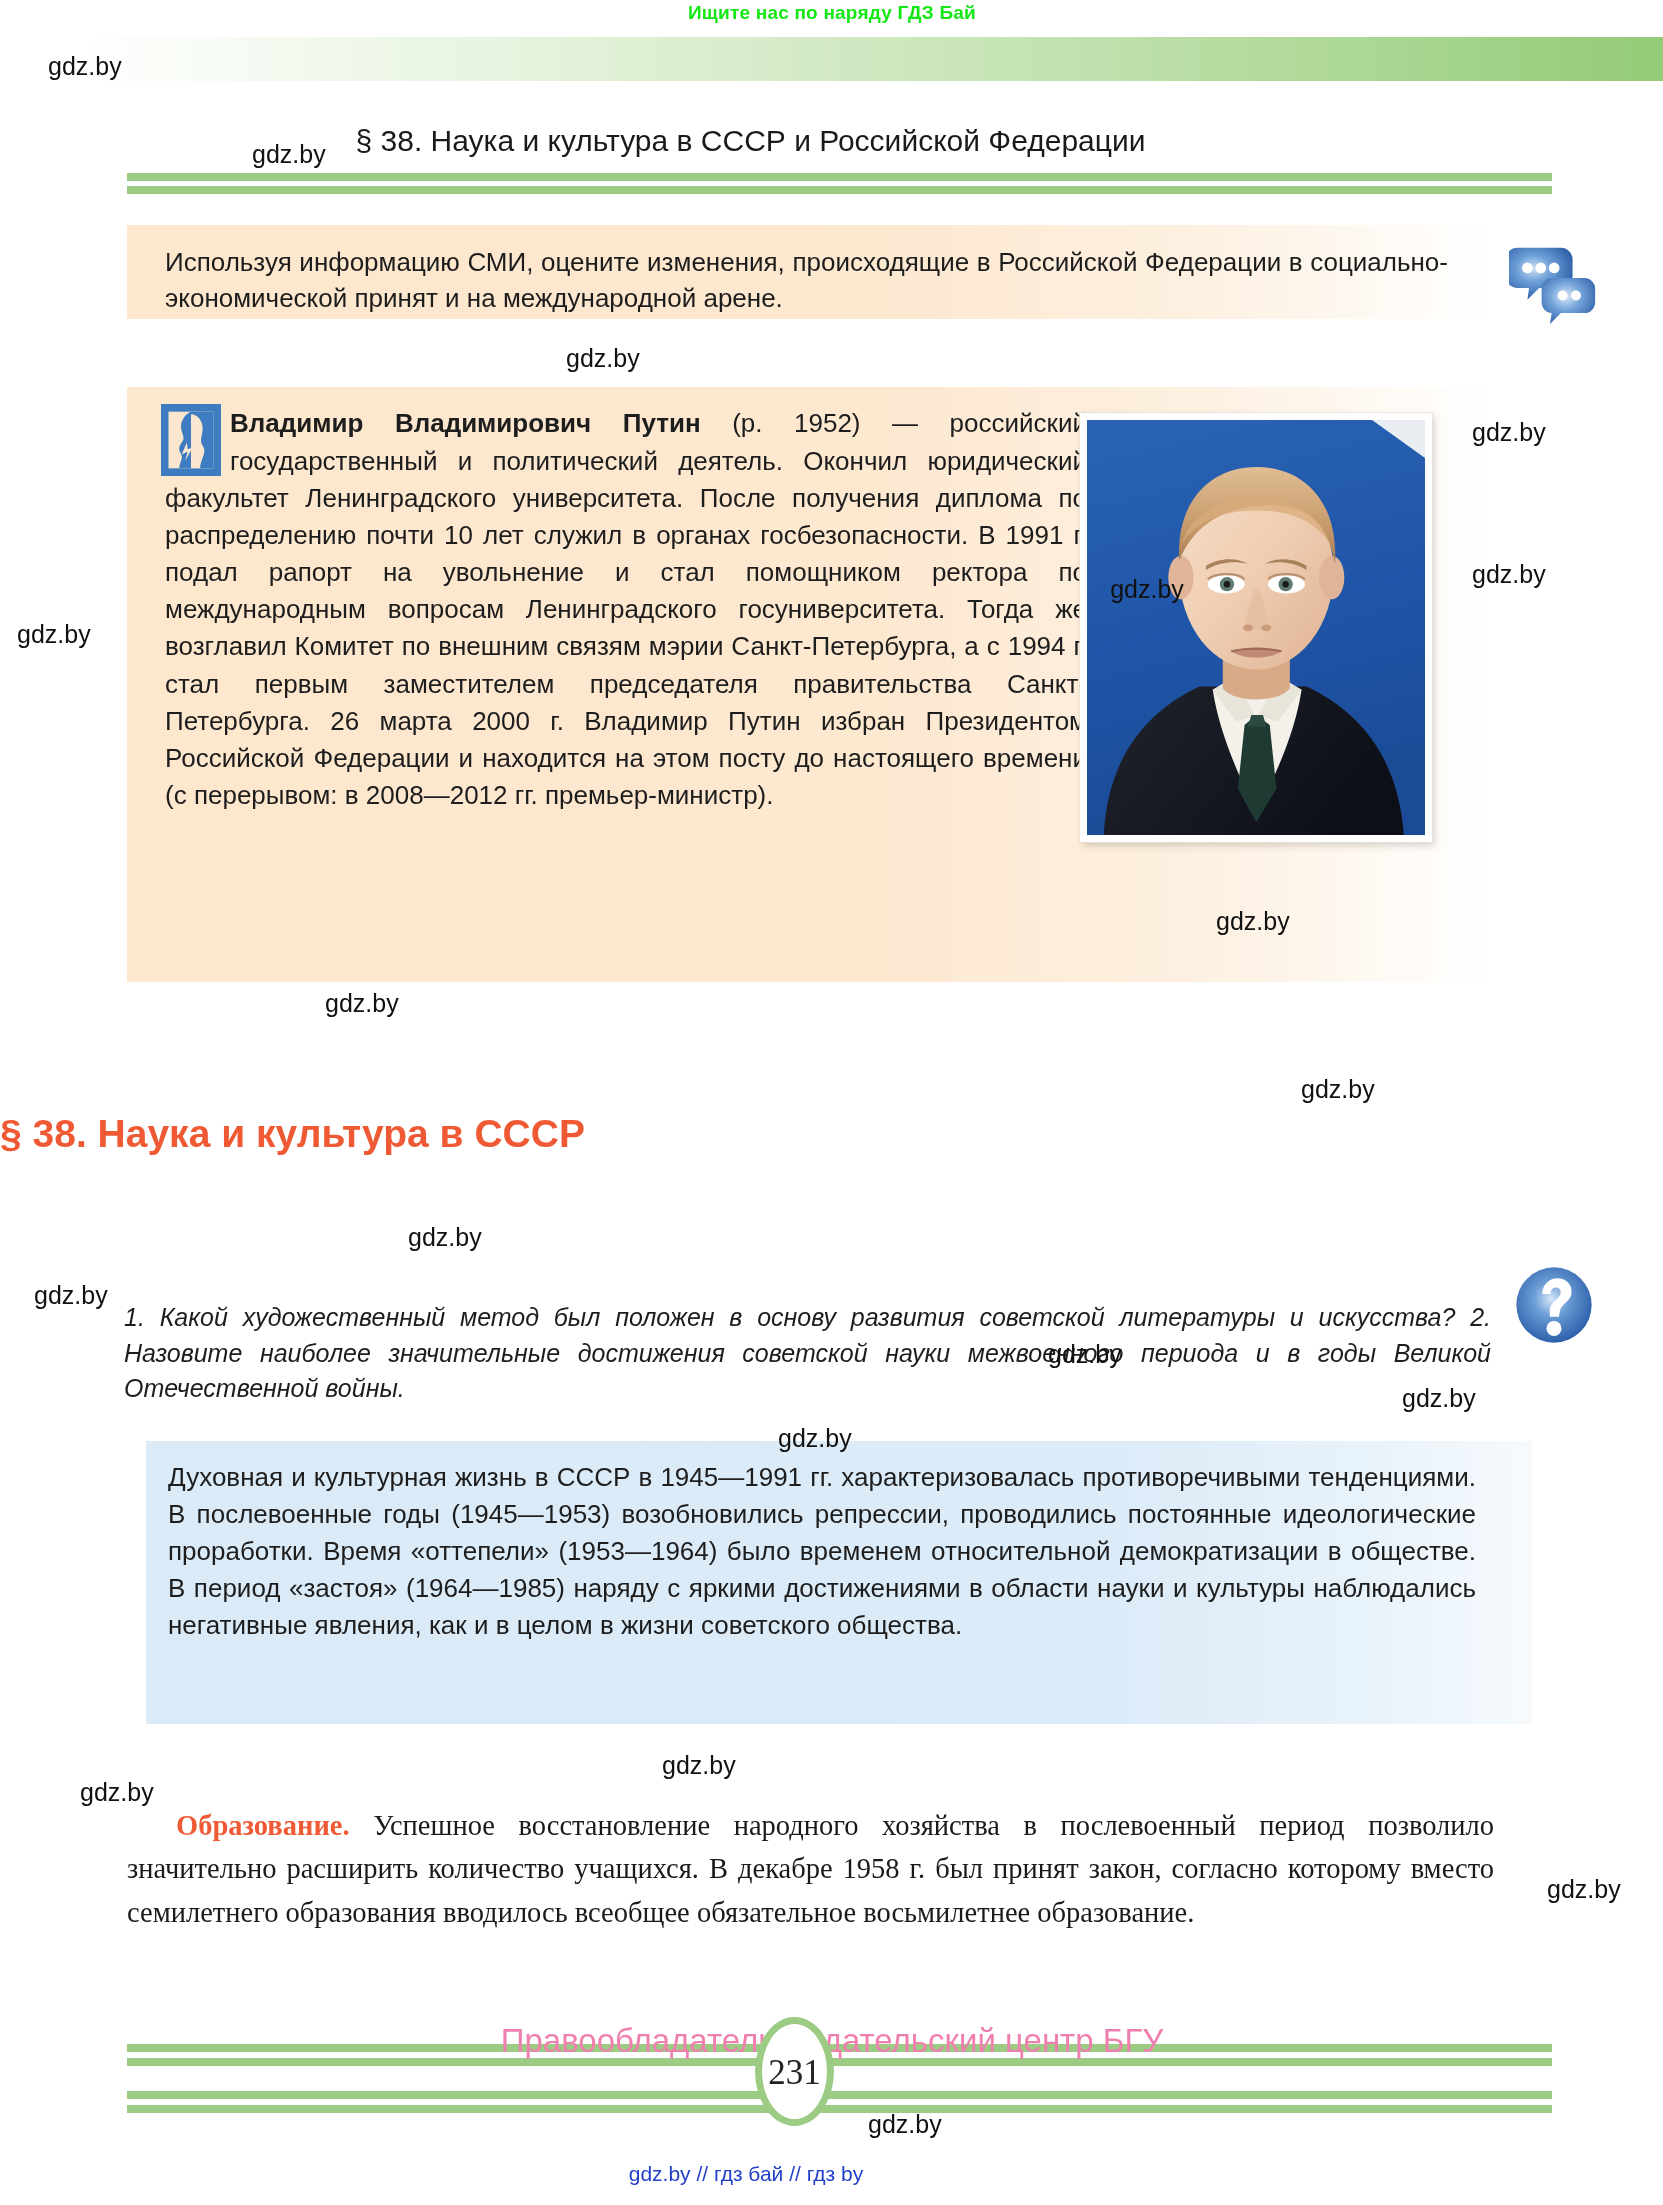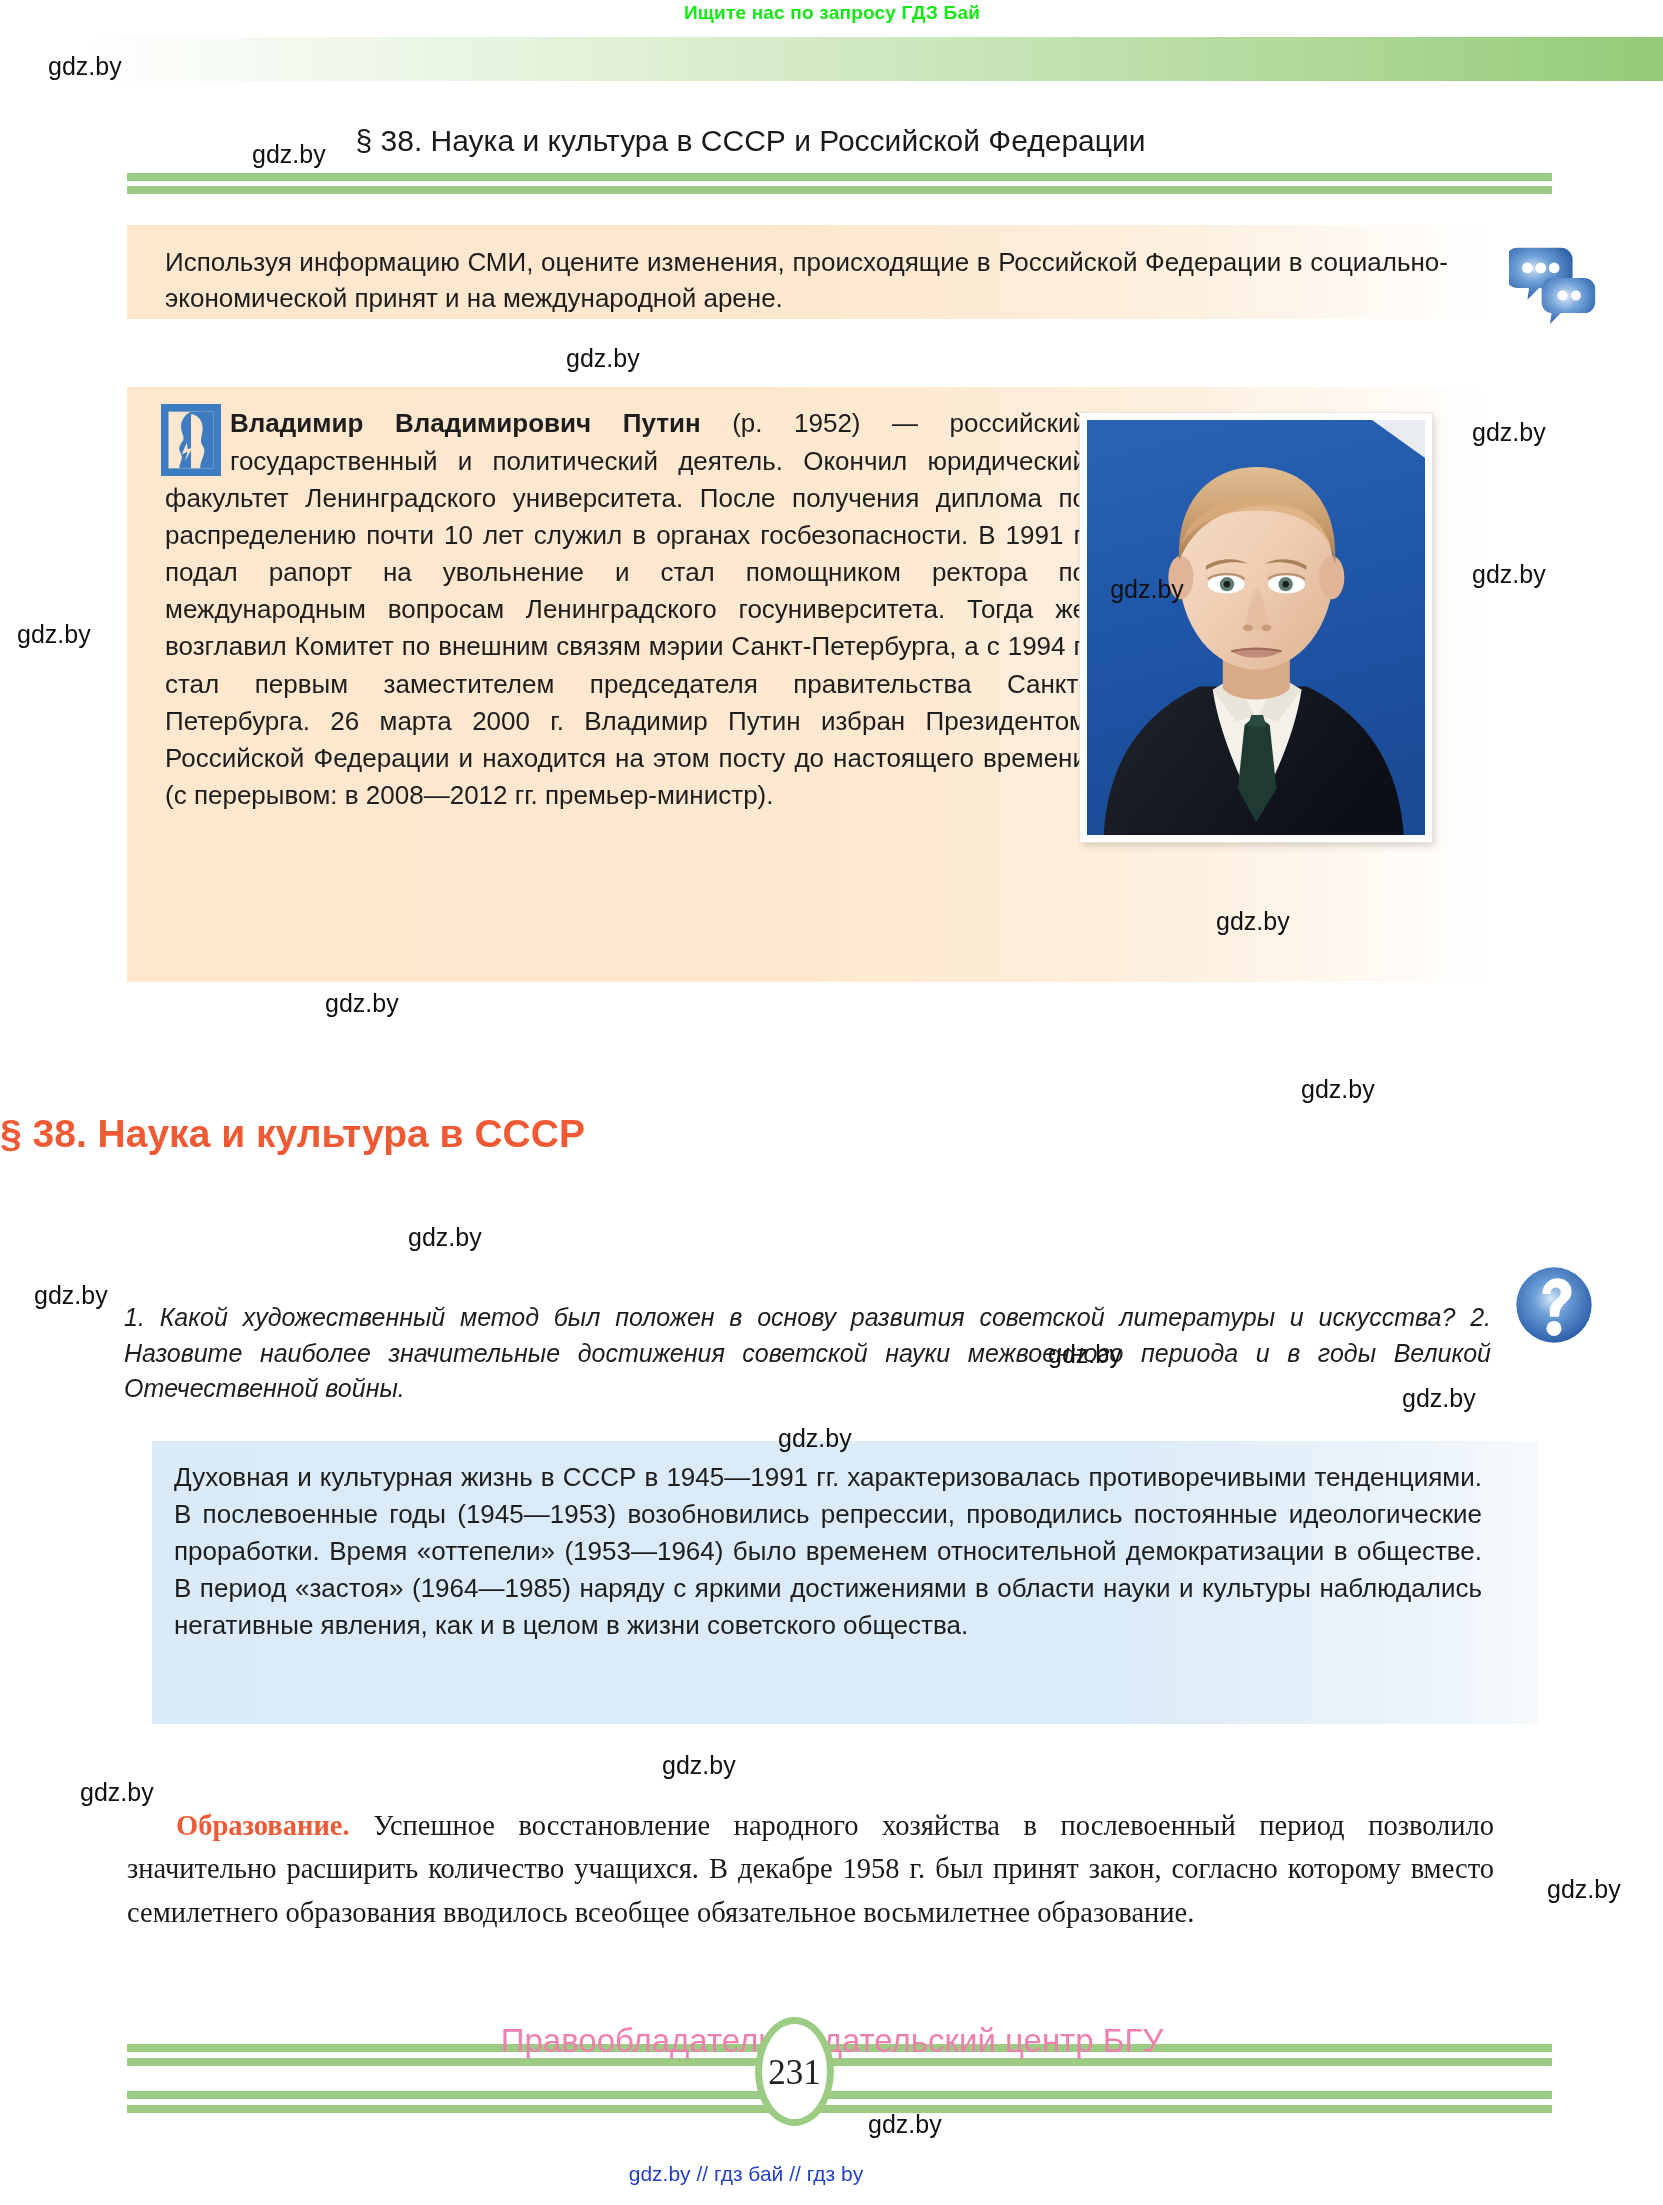--- a/index.html
+++ b/index.html
@@ -190,21 +190,21 @@
     line-height: 1.42;
     color: #1d1d1d;
     text-align: justify;
     margin-top: 32px;
   }
 
   
   .blue-box {
     position: absolute;
     top: 1441px;
-    left: 152px;
+    left: 146px;
     width: 1355px;
     height: 283px;
     background: linear-gradient(to right, #dbeaf7 0%, #dcebf8 70%, #e8f2fa 88%, #f6fafd 100%);
     padding-left: 31px;
   }
   .blue-text {
     position: absolute;
     top: 18.4px;
     left: 22px;
     width: 1308px;
@@ -289,21 +289,21 @@
     font-family: "Liberation Sans", sans-serif;
     font-size: 25px;
     color: #111111;
     white-space: nowrap;
     z-index: 7;
   }
 </style>
 </head>
 <body>
 
-<div class="promo-line">Ищите нас по запросу ГДЗ Бай</div>
+<div class="promo-line">Ищите нас по наряду ГДЗ Бай</div>
 
 <div class="green-strip"></div>
 
 <div class="wm" style="top:52px; left:48px;">gdz.by</div>
 
 <div class="run-head">§ 38. Наука и культура в СССР и Российской Федерации</div>
 <div class="wm" style="top:140px; left:252px;">gdz.by</div>
 
 <div class="rule-double" style="top:173px;">
   <div class="bar"></div>

